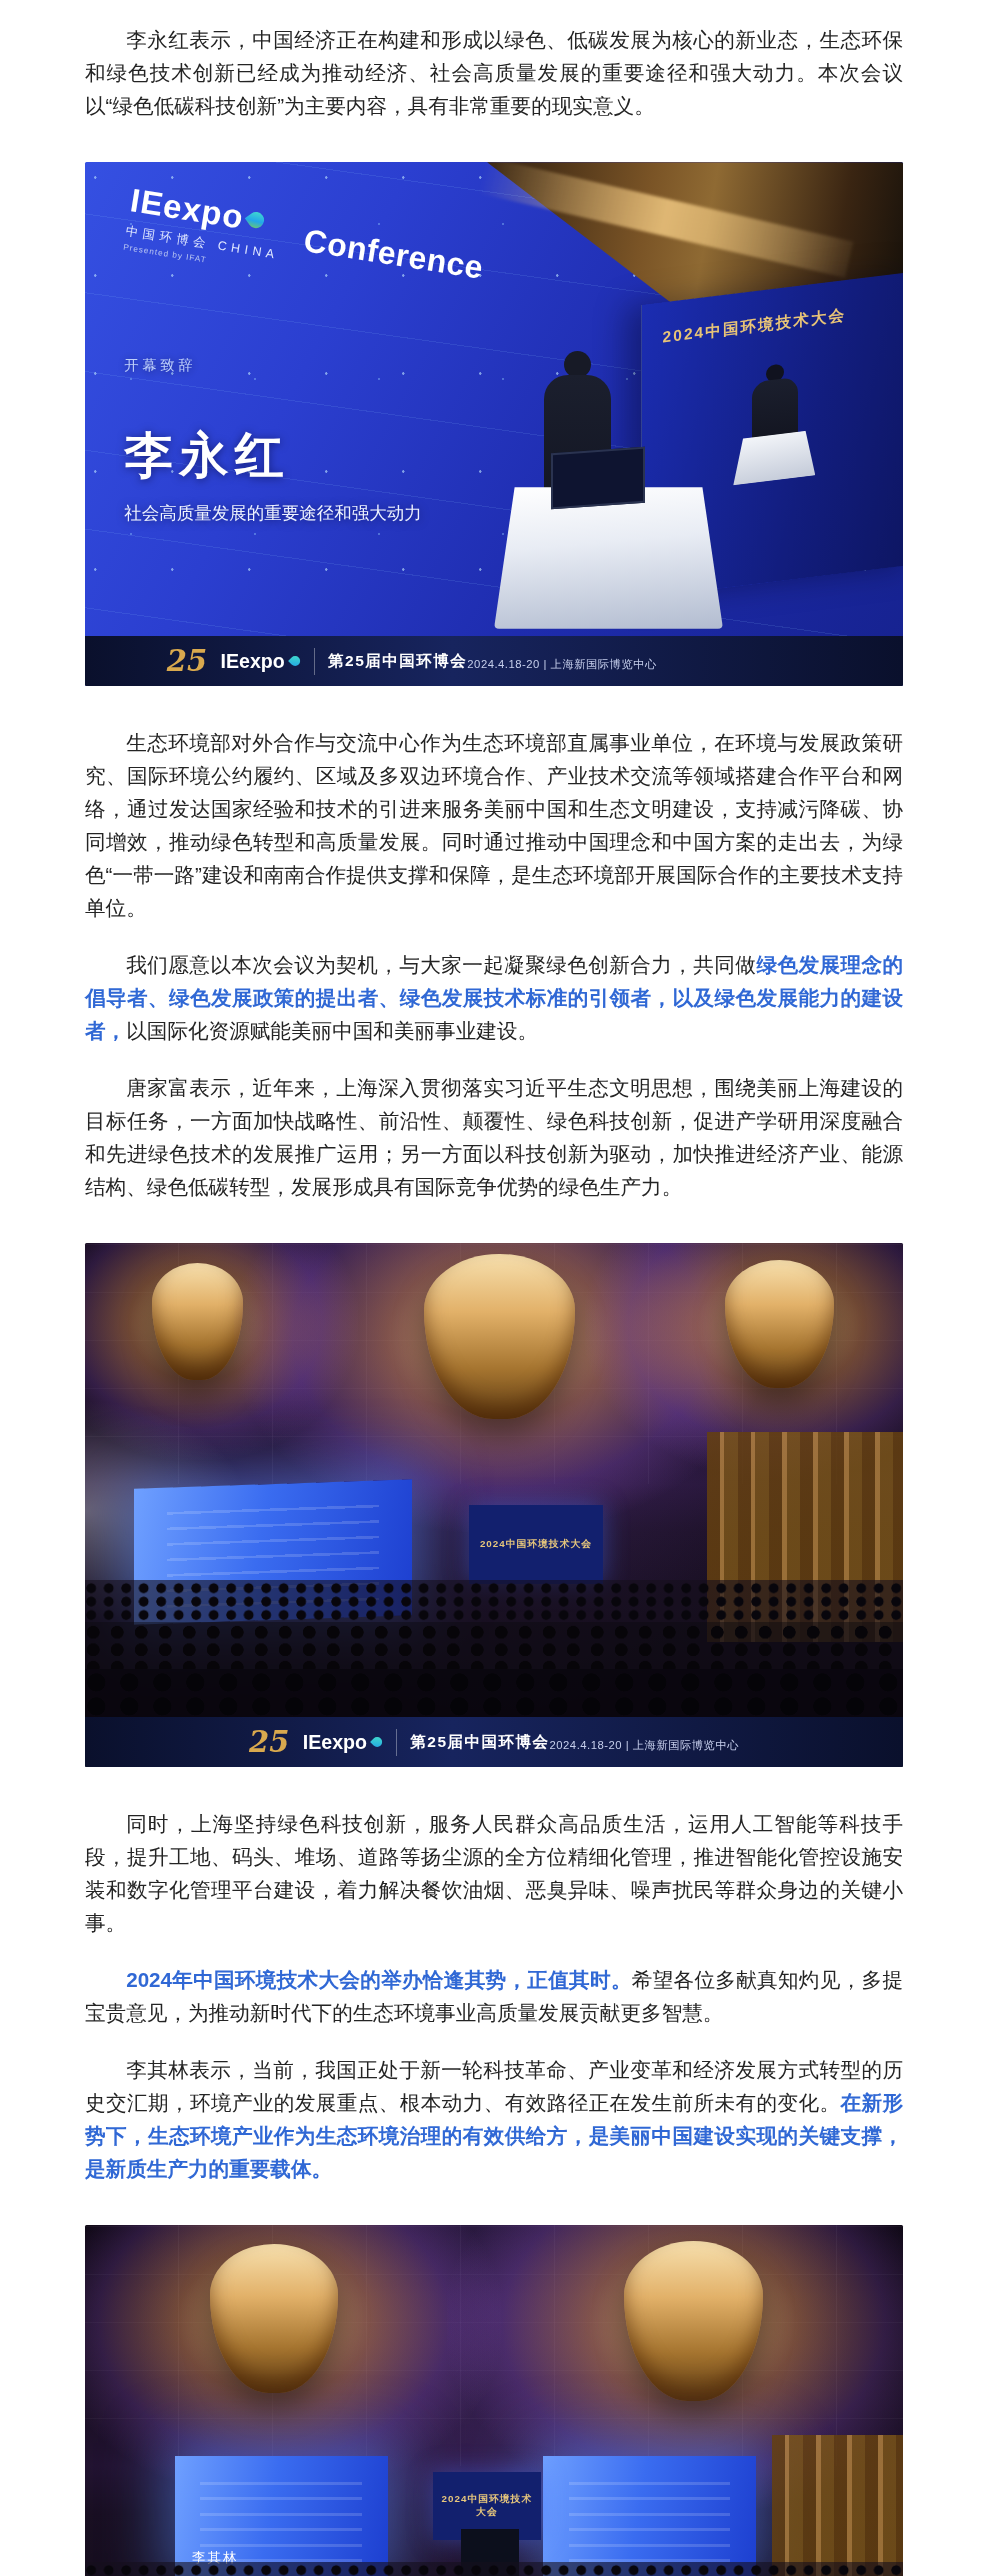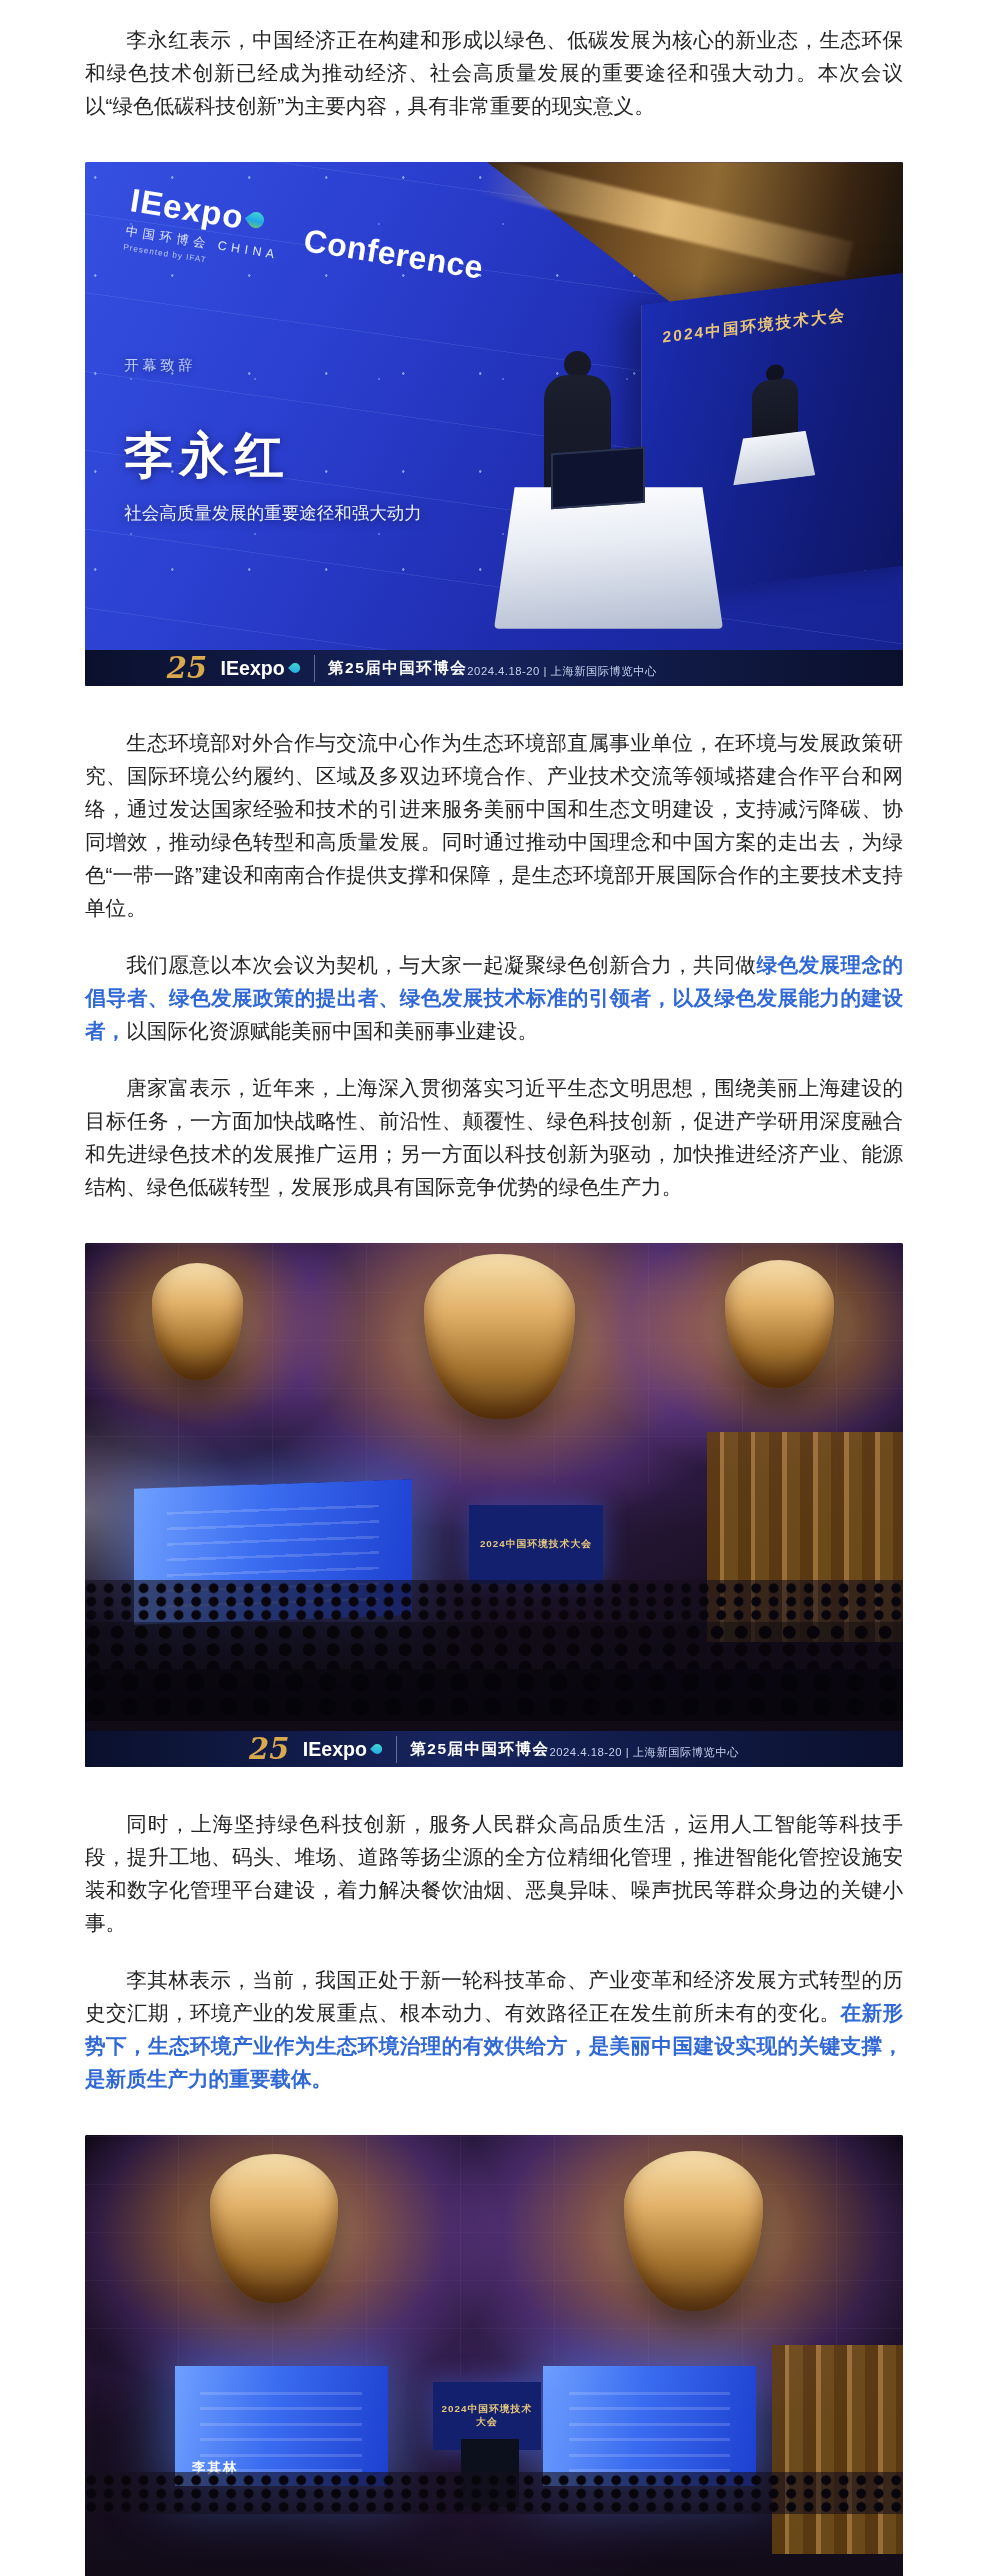--- a/index.html
+++ b/index.html
@@ -7,21 +7,21 @@
   .content{width:818px;margin:0 auto;padding-top:9.3px;}
 
   
   p.body-par{font-size:20.6px;line-height:33px;color:#242424;text-align:justify;
     text-indent:2em;margin:14px 0 24px;}
   .hl{color:#3068d5;font-weight:700;}
 
   
   .photo{position:relative;width:818px;height:524px;margin:40px 0;overflow:hidden;
     border-radius:1.5px;}
-  .photo-footer{position:absolute;left:0;right:0;bottom:0;height:36px;z-index:9;
+  .photo-footer{position:absolute;left:0;right:0;bottom:0;height:50px;z-index:9;
     background:linear-gradient(90deg,#0a102c 0%,#17245e 45%,#0a102c 100%);
     display:flex;align-items:center;gap:13.4px;padding-left:10%;}
   .pf-center{justify-content:center;padding-left:0;}
   .pf-anniv{font-family:"DejaVu Serif",serif;font-style:italic;font-weight:700;
     font-size:29px;color:#d9a94e;}
   .pf-brand{font-size:19.6px;font-weight:800;color:#fff;display:flex;align-items:center;gap:5.2px;}
   .pf-drop{width:10.3px;height:10.3px;background:linear-gradient(140deg,#45e0c8,#1fa3e8);
     border-radius:50% 50% 50% 0;transform:rotate(45deg);display:inline-block;}
   .pf-div{width:1px;height:27px;background:rgba(255,255,255,.35);display:inline-block;}
   .pf-stack{display:flex;}
@@ -90,21 +90,21 @@
   .c-body{position:absolute;left:24%;top:10%;width:52%;height:78%;
     background:linear-gradient(#f7e0ae 0%,#e2b169 35%,#a5742f 70%,#5f3d14 100%);
     border-radius:50% 50% 46% 46%/34% 34% 66% 66%;
     box-shadow:0 15.5px 31px rgba(0,0,0,.45),inset 0 -12.4px 20.6px rgba(70,30,0,.55);}
   .spot{position:absolute;left:0;top:30%;width:20%;height:42%;
     background:radial-gradient(ellipse at left center,rgba(255,255,255,.33),transparent 70%);}
   .screen{position:absolute;background:linear-gradient(100deg,#6fa0ff 0%,#3a6cf0 45%,#1d3fd0 100%);
     box-shadow:0 0 57px 13px rgba(90,140,255,.5);}
   .sc-lines{position:absolute;inset:12%;opacity:.45;
     background-image:repeating-linear-gradient(0deg,rgba(255,255,255,.35) 0 2.6px,transparent 2.6px 15.5px);}
-  .sc-name{position:absolute;left:8%;bottom:8%;color:#fff;font-size:13.4px;letter-spacing:2.1px;font-weight:700;}
+  .sc-name{position:absolute;left:8%;bottom:8%;color:#fff;font-size:13.4px;letter-spacing:2.1px;font-weight:400;}
   .center-screen{position:absolute;background:#12206e;display:flex;align-items:center;
     justify-content:center;padding:5.2px;box-shadow:0 0 26px rgba(70,110,255,.45);}
   .cs-title{color:#e6c67c;font-size:9.8px;font-weight:700;letter-spacing:1px;text-align:center;}
   .gold-wall{position:absolute;right:0;top:36%;width:24%;height:40%;opacity:.85;
     background:repeating-linear-gradient(90deg,#65400f 0 13.4px,#b0803c 13.4px 17.5px,#7a5418 17.5px 31px);}
   .hall-podium{position:absolute;background:#0c0f1c;}
   .audience{position:absolute;left:0;right:0;bottom:46px;height:27%;}
   .aud-far{position:absolute;left:0;right:0;top:0;height:30%;background-color:rgba(22,15,28,.6);
     background-image:radial-gradient(circle at 6.2px 8.2px,#08060c 4.6px,transparent 5.2px);background-size:17.5px 13.4px;}
   .aud-mid{position:absolute;left:0;right:0;top:30%;height:33%;background-color:rgba(16,11,20,.78);
@@ -219,20 +219,23 @@
         <span class="pf-expo">第25届中国环博会</span>
         <span class="pf-date">2024.4.18-20 | 上海新国际博览中心</span>
       </span>
     </div>
   </figure>
 
   <p class="body-par">
     <span>同时，上海坚持绿色科技创新，服务人民群众高品质生活，运用人工智能等科技手段，提升工地、码头、堆场、道路等扬尘源的全方位精细化管理，推进智能化管控设施安装和数字化管理平台建设，着力解决餐饮油烟、恶臭异味、噪声扰民等群众身边的关键小事。</span>
   </p>
   <p class="body-par">
+    <span class="hl">2024年中国环境技术大会的举办恰逢其势，正值其时。</span><span>希望各位多献真知灼见，多提宝贵意见，为推动新时代下的生态环境事业高质量发展贡献更多智慧。</span>
+  </p>
+  <p class="body-par">
     <span>李其林表示，当前，我国正处于新一轮科技革命、产业变革和经济发展方式转型的历史交汇期，环境产业的发展重点、根本动力、有效路径正在发生前所未有的变化。</span><span class="hl">在新形势下，生态环境产业作为生态环境治理的有效供给方，是美丽中国建设实现的关键支撑，是新质生产力的重要载体。</span>
   </p>
 
   <figure class="photo p-hall">
     <div class="coffers"></div>
     <div class="purple-wash"></div>
     <div class="chand" style="left:8%;top:0;width:247px;height:191px;">
       <div class="c-glow"></div>
       <div class="c-body"></div>
     </div>

